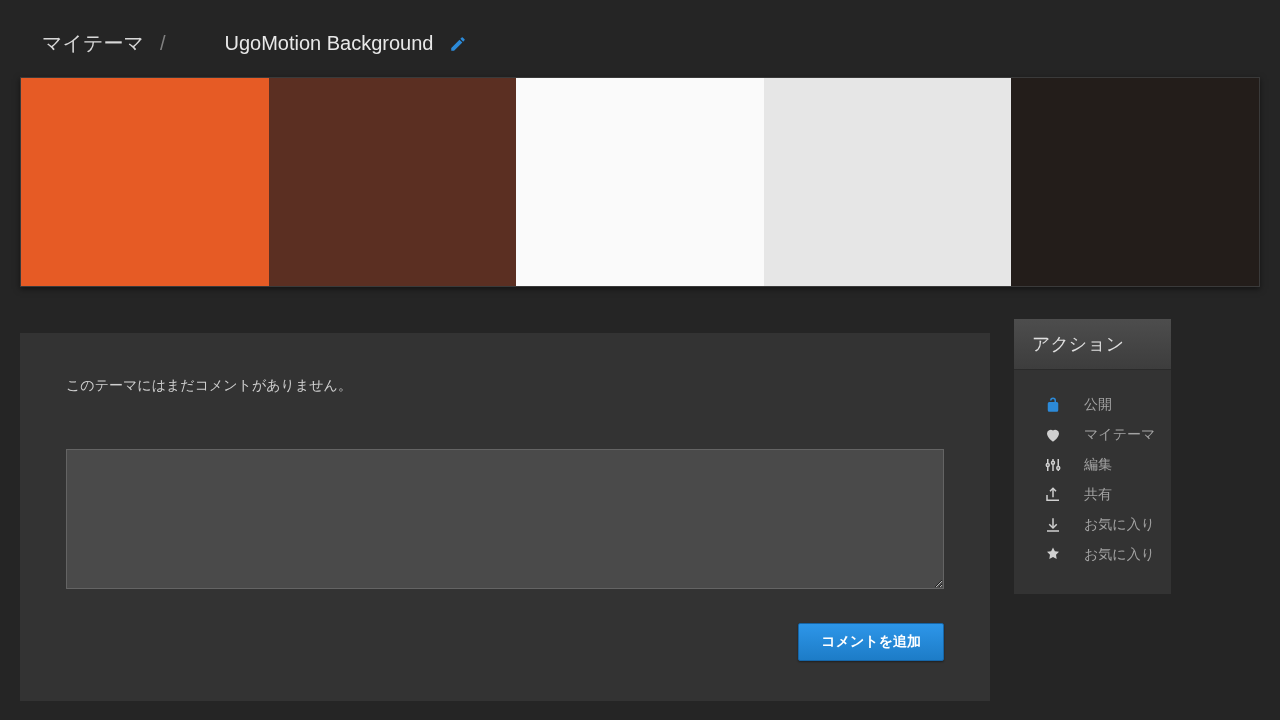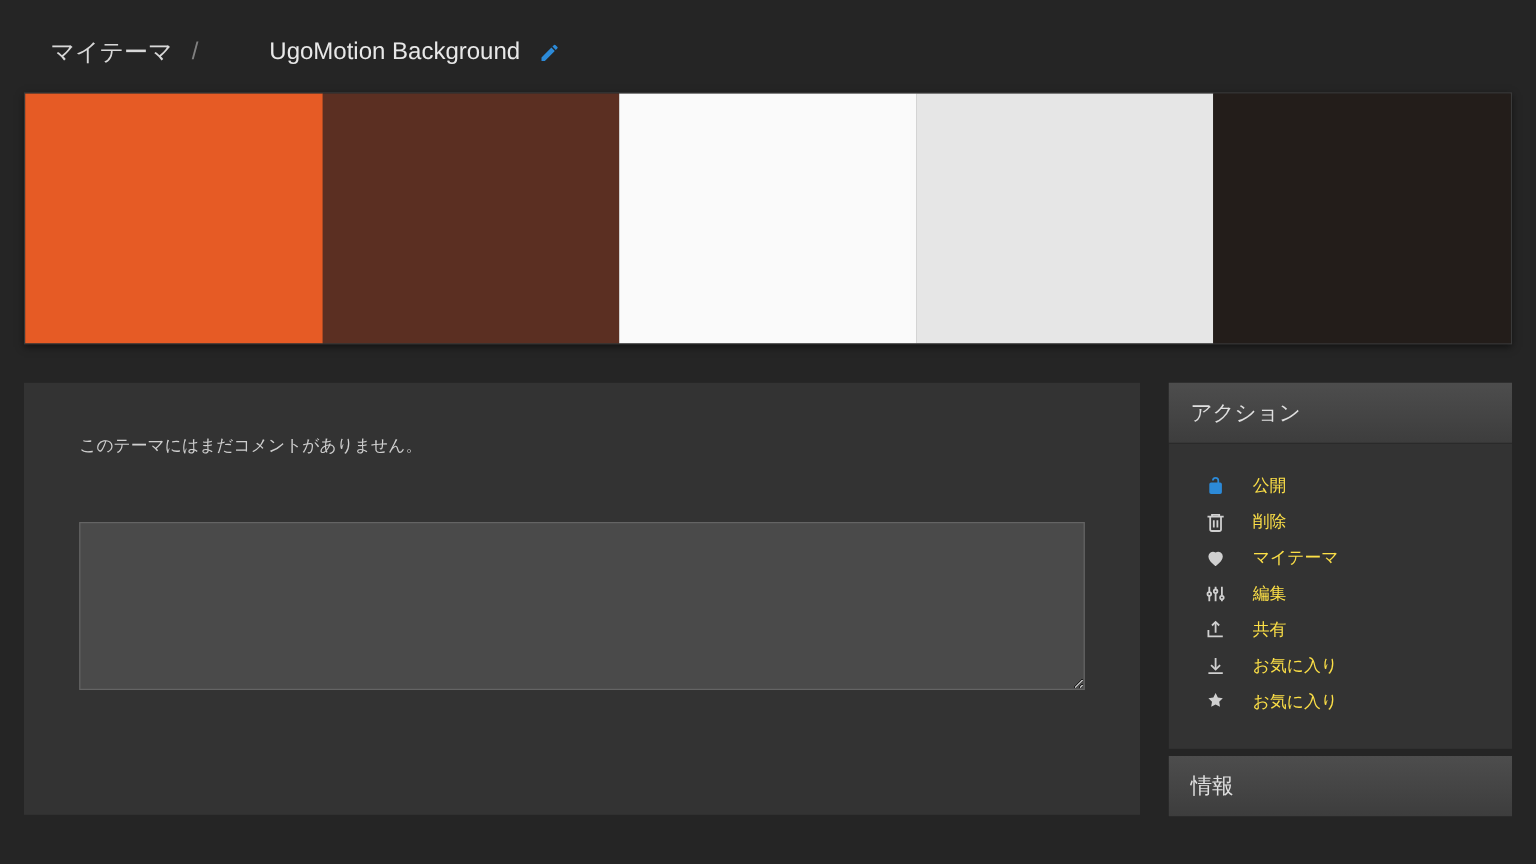--- a/index.html
+++ b/index.html
@@ -32,20 +32,21 @@
   .swatch { flex: 1; }
 
   
   .lower { display: flex; gap: 24px; align-items: flex-start; }
 
   .comments {
     flex: 1;
     background: #333333;
     padding: 44px 46px 40px 46px;
     min-height: 360px;
+    margin-top: 14px;
   }
   .comments .empty {
     font-size: 14px; color: #cfcfcf; margin-bottom: 54px;
   }
   .comments textarea {
     width: 100%; height: 140px;
     background: #4a4a4a;
     border: 1px solid #646464;
     resize: both;
     color: #e8e8e8; font-size: 14px; padding: 8px;
@@ -56,33 +57,33 @@
     background: linear-gradient(#2d96e9, #1d7cc7);
     border: 1px solid #1666a8;
     color: #fff; font-size: 14px; font-weight: 600;
     padding: 9px 22px;
     border-radius: 2px;
     box-shadow: 0 1px 2px rgba(0,0,0,.4);
     cursor: pointer;
   }
 
   
-  .sidebar { width: 286px; display:flex; flex-direction:column; gap:0; }
+  .sidebar { width: 246px; display:flex; flex-direction:row; gap:0; }
   .panel { background:#333333; margin-bottom: 6px; }
   .panel-header {
     background: linear-gradient(#4d4d4d, #3d3d3d);
     border-bottom: 1px solid #2a2a2a;
     padding: 13px 18px;
     font-size: 18px; color: #e0e0e0;
   }
   .actions-list { padding: 20px 16px 24px 30px; }
   .action-item {
     display:flex; align-items:flex-start; gap: 22px;
     padding: 6px 0;
-    font-size: 14px; color: #fde047;
+    font-size: 14px; color: #a3a3a3;
     cursor: pointer;
   }
   .action-item .ico { width: 18px; height: 18px; color: #d0d0d0; display:flex; align-items:center; justify-content:center; }
   .action-item .ico svg { width: 100%; height: 100%; display:block; }
   .action-item.publish .ico { color: #2c8ad8; }
 </style>
 </head>
 <body>
 
 <div class="page">
@@ -104,47 +105,39 @@
     <div class="swatch" style="background:#FAFAFA"></div>
     <div class="swatch" style="background:#E6E6E6"></div>
     <div class="swatch" style="background:#231D1A"></div>
   </div>
 
   <div class="lower">
 
     <div class="comments">
       <div class="empty">このテーマにはまだコメントがありません。</div>
       <textarea style=""></textarea>
+      <div class="btnrow">
+        <button class="add-btn">コメントを追加</button>
+      </div>
     </div>
 
     <div class="sidebar">
       <div class="panel">
         <div class="panel-header">アクション</div>
         <div class="actions-list">
 
           <div class="action-item publish">
             <span class="ico">
               <svg viewBox="0 0 24 24" fill="currentColor">
                   <path d="M17 8h-1V6a4 4 0 0 0-8 0h2a2 2 0 1 1 4 0v2H7a2 2 0 0 0-2 2v9a2 2 0 0 0 2 2h10a2 2 0 0 0 2-2v-9a2 2 0 0 0-2-2z"></path>
                 </svg>
             </span>
             <span>公開</span>
           </div>
 
-          <div class="action-item">
-            <span class="ico">
-              <svg viewBox="0 0 24 24" fill="none" stroke="currentColor" stroke-width="2">
-                  <path d="M3 6h18"></path>
-                  <path d="M8 6V4h8v2"></path>
-                  <path d="M6 6v14a2 2 0 0 0 2 2h8a2 2 0 0 0 2-2V6"></path>
-                  <path d="M10 10v8M14 10v8"></path>
-                </svg>
-            </span>
-            <span>削除</span>
-          </div>
 
           <div class="action-item">
             <span class="ico">
               <svg viewBox="0 0 24 24" fill="currentColor">
                   <path d="M12 21s-8-5.3-8-11a5 5 0 0 1 8-4 5 5 0 0 1 8 4c0 5.7-8 11-8 11z"></path>
                 </svg>
             </span>
             <span>マイテーマ</span>
           </div>
 
@@ -187,19 +180,16 @@
               <svg viewBox="0 0 24 24" fill="currentColor">
                   <path d="M12 2l2.5 5 5.5.8-4 3.9.9 5.5L12 14.8 7.1 17.2 8 11.7 4 7.8l5.5-.8L12 2z"></path>
                 </svg>
             </span>
             <span>お気に入り</span>
           </div>
 
         </div>
       </div>
 
-      <div class="panel">
-        <div class="panel-header">情報</div>
-      </div>
     </div>
 
   </div>
 </div>
 
 </body></html>

